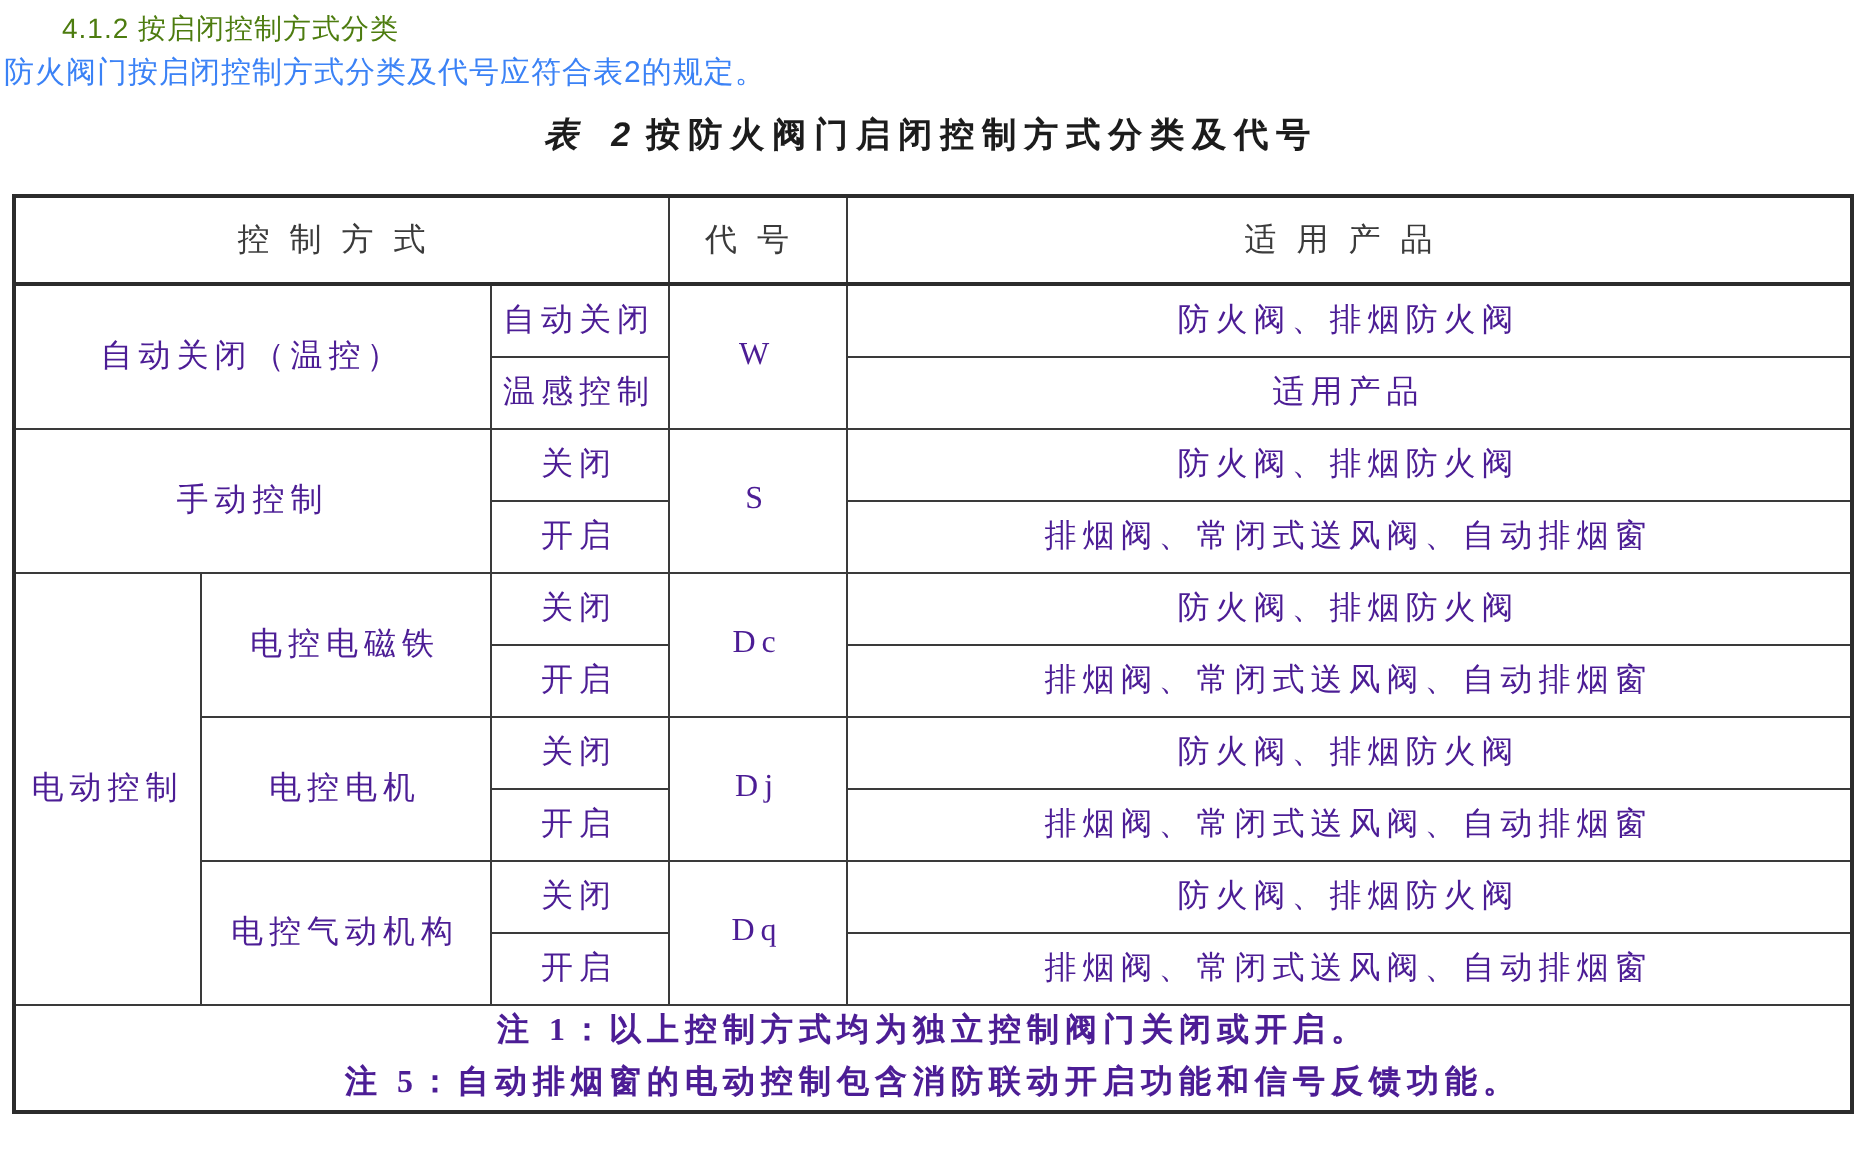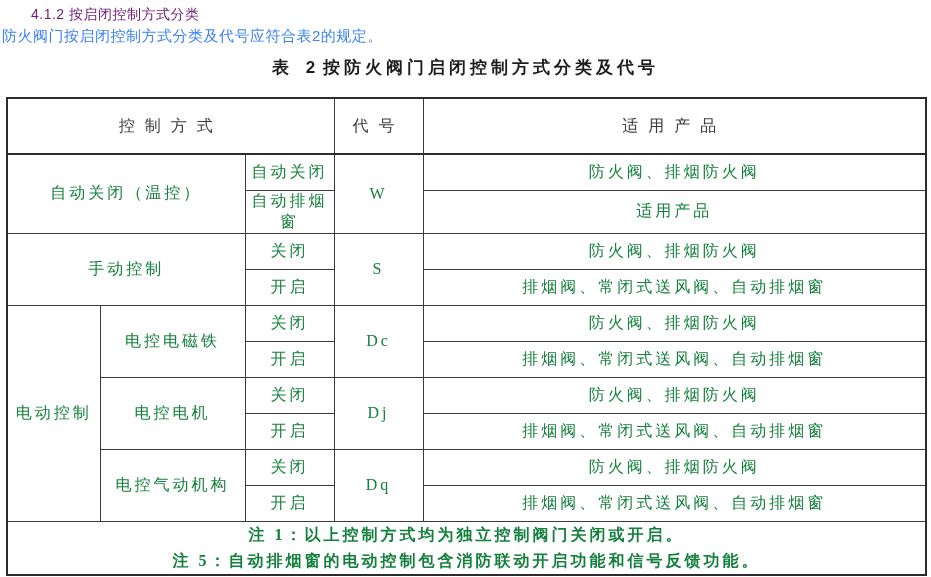--- a/index.html
+++ b/index.html
@@ -2,51 +2,51 @@
 <html><head>
 <meta charset="utf-8">
 <style>
   * { margin: 0; padding: 0; box-sizing: border-box; }
   html, body { width: 931px; height: 577px; background: #ffffff; overflow: hidden; }
   body { position: relative; font-family: "Liberation Serif", serif; }
 
   .red-heading {
     position: absolute; left: 31px; top: 6px;
     font-family: "Liberation Sans", sans-serif;
-    font-size: 14px; color: #701a75; letter-spacing: 0.5px;
+    font-size: 14px; color: #4d7c0f; letter-spacing: 0.5px;
   }
   .red-intro {
     position: absolute; left: 2px; top: 27px;
     font-family: "Liberation Sans", sans-serif;
     font-size: 15px; color: #3b82f6; letter-spacing: 0.5px;
   }
   .table-caption {
     position: absolute; left: 0; top: 56px; width: 931px;
     text-align: center;
     font-family: "Liberation Sans", sans-serif;
     font-weight: bold; font-size: 17px; color: #1c1c1c; letter-spacing: 4px;
   }
-  .table-caption .cap-label { margin-right: 2px; letter-spacing: 6px; }
+  .table-caption .cap-label { margin-right: 2px; letter-spacing: 6px; font-style: italic; }
 
   table.classification {
     position: absolute; left: 6px; top: 97px;
     width: 919px; table-layout: fixed;
     border-collapse: collapse;
     border: 2px solid #2c2c2c;
   }
   table.classification th, table.classification td {
     border: 1px solid #3a3a3a;
     text-align: center; vertical-align: middle;
     font-family: "Liberation Serif", serif;
-    font-size: 16px; color: #15803d;
+    font-size: 16px; color: #4c1d95;
     letter-spacing: 3px;
     overflow: hidden;
   }
   table.classification tr { height: 36px; }
-  table.classification tr.head-row { height: 56px; }
+  table.classification tr.head-row { height: 44px; }
   table.classification tr.head-row th {
     font-weight: normal; letter-spacing: 10px; color: #3b3b3b;
     border-bottom-width: 2px; border-bottom-color: #2c2c2c;
   }
   td.code-cell { letter-spacing: 1px; }
   tr.notes-row { height: 70px; }
   td.notes-cell {
     text-align: left; vertical-align: middle;
     font-family: "Liberation Sans", sans-serif;
     font-weight: bold; font-size: 15px; color: #242424;
@@ -80,21 +80,21 @@
     <th>适用产品</th>
   </tr>
 
   <tr>
     <td colspan="2" rowspan="2">自动关闭（温控）</td>
     <td>自动关闭</td>
     <td rowspan="2" class="code-cell">W</td>
     <td>防火阀、排烟防火阀</td>
   </tr>
   <tr>
-    <td>自动排烟窗</td>
+    <td>温感控制</td>
     <td>适用产品</td>
   </tr>
 
   <tr>
     <td colspan="2" rowspan="2">手动控制</td>
     <td>关闭</td>
     <td rowspan="2" class="code-cell">S</td>
     <td>防火阀、排烟防火阀</td>
   </tr>
   <tr>

